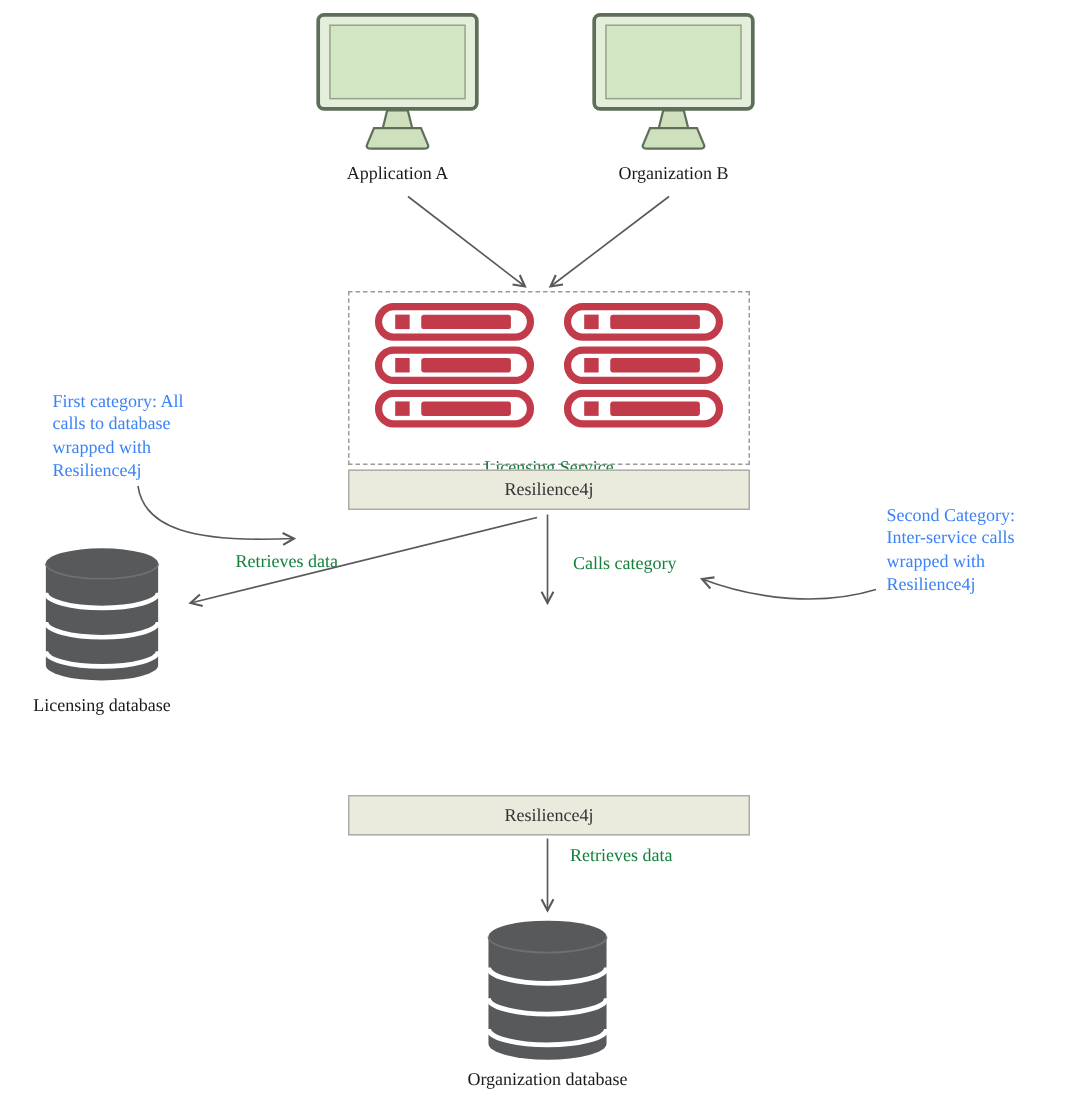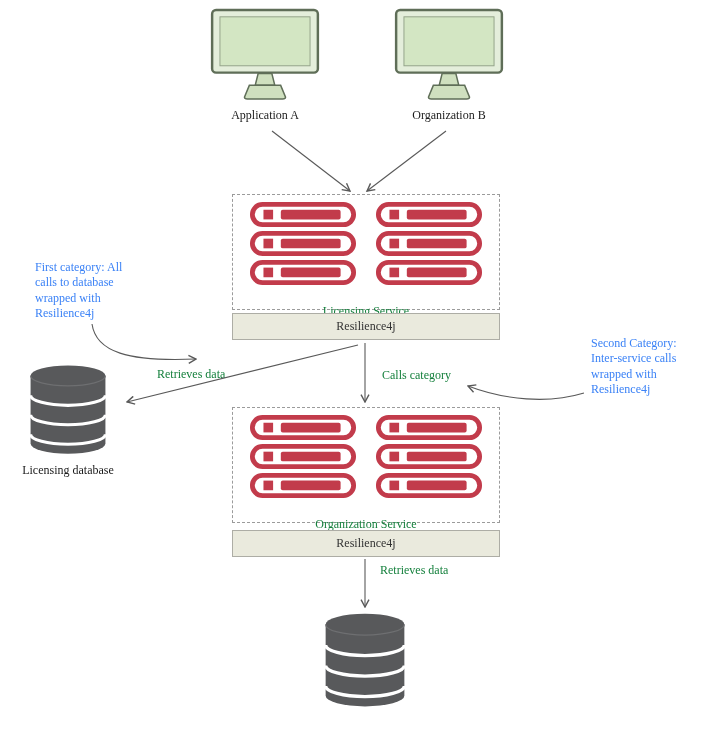--- a/index.html
+++ b/index.html
@@ -88,44 +88,34 @@
           <use href="#g-server"></use>
         </svg>
     </div>
     <div class="service-name">Licensing Service</div>
   </div>
 
   <div class="abs resilience-bar" style="left:232px;top:313px">
     <span>Resilience4j</span>
   </div>
 
-  <div class="abs service-box" style="left:232px;top:407px">
-    <div class="server-row">
-      <svg viewBox="0 0 112 88" width="108" height="85">
-          <use href="#g-server"></use>
-        </svg>
-      <svg viewBox="0 0 112 88" width="108" height="85">
-          <use href="#g-server"></use>
-        </svg>
-    </div>
-    <div class="service-name">Organization Service</div>
-  </div>
 
   <div class="abs resilience-bar" style="left:232px;top:530px">
     <span>Resilience4j</span>
   </div>
 
   <svg class="abs" style="left:29px;top:364px" viewBox="0 0 100 118" width="78" height="92">
       <use href="#g-db"></use>
     </svg>
   <div class="abs node-label" style="left:8px;top:463px;width:120px">Licensing database</div>
 
   <svg class="abs" style="left:324px;top:612px" viewBox="0 0 100 118" width="82" height="97">
       <use href="#g-db"></use>
     </svg>
+  <div class="abs node-label" style="left:285px;top:712px;width:160px">Organization database</div>
 
   <div class="abs annotation" style="left:35px;top:260px;width:140px">First category: All
 calls to database
 wrapped with
 Resilience4j</div>
 
   <div class="abs annotation" style="left:591px;top:336px;width:130px">Second Category:
 Inter-service calls
 wrapped with
 Resilience4j</div>

